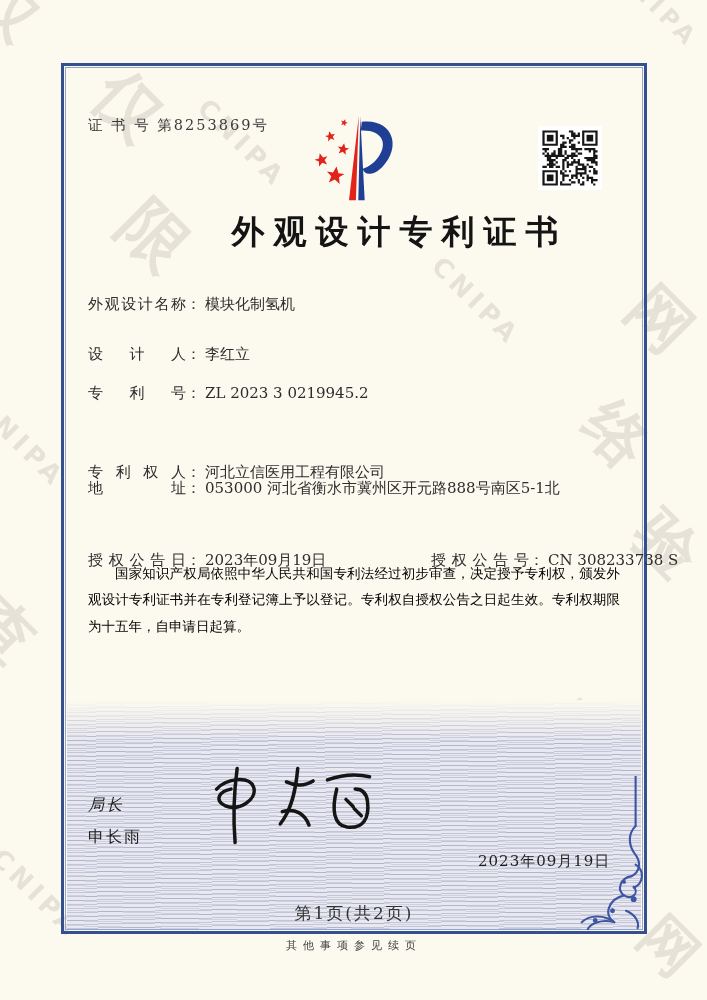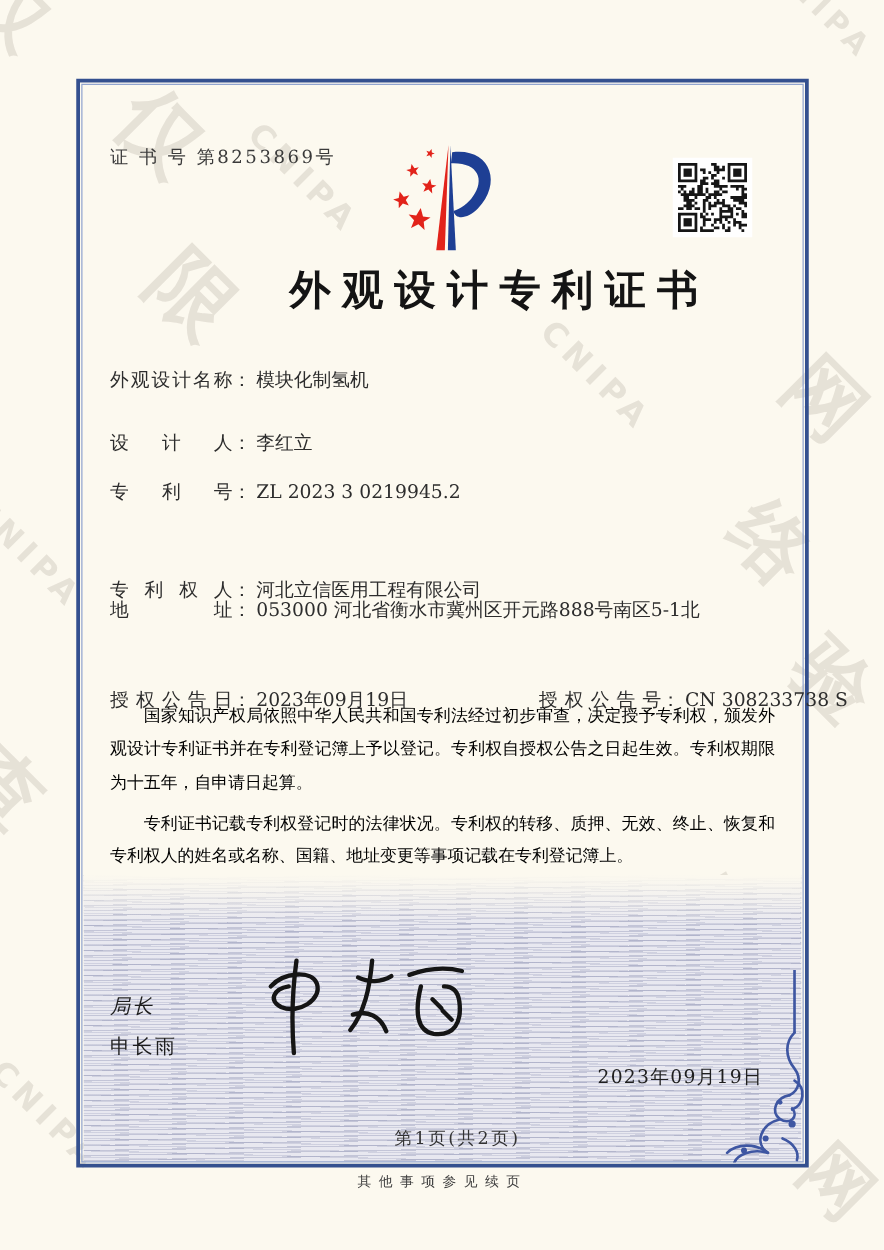--- a/index.html
+++ b/index.html
@@ -53,21 +53,21 @@
     position:absolute;left:88px;top:560px;width:532px;
     font-size:13.5px;line-height:1.95;color:#000000;text-align:justify;
   }
   .body-text p{margin:0 0 7px 0;text-indent:2em;}
   .sig-title{position:absolute;left:88px;top:795px;font-size:16px;color:#1d1d1d;letter-spacing:2px;font-style:italic;}
   .sig-name{position:absolute;left:88px;top:827px;font-size:16px;color:#1d1d1d;letter-spacing:2px;}
   .signature{position:absolute;left:192px;top:760px;width:195px;height:88px;}
   .issue-date{position:absolute;left:478px;top:852px;font-size:15px;color:#1f1f1f;letter-spacing:1px;}
   .page-info{
     position:absolute;left:61px;top:902px;width:586px;text-align:center;
-    font-size:14px;color:#333;letter-spacing:2px;margin-left:12px;
+    font-size:17px;color:#333;letter-spacing:2px;
   }
   .footer-note{
     position:absolute;left:61px;top:938px;width:586px;text-align:center;
     font-size:11px;color:#3e3e3e;letter-spacing:6px;
   }
   .ornament{position:absolute;left:556px;top:776px;width:88px;height:154px;}
 </style>
 </head>
 <body>
 
@@ -168,21 +168,20 @@
 
   <div class="row" style="top:551px">
     <span class="flabel">授权公告日</span><span class="colon">：</span><span class="fvalue">2023年09月19日</span>
     <span class="grant-pair2">
       <span class="flabel">授权公告号</span><span class="colon">：</span><span class="fvalue">CN 308233738 S</span>
     </span>
   </div>
 
   <div class="body-text">
     <p>国家知识产权局依照中华人民共和国专利法经过初步审查，决定授予专利权，颁发外观设计专利证书并在专利登记簿上予以登记。专利权自授权公告之日起生效。专利权期限为十五年，自申请日起算。</p>
-    <p>专利证书记载专利权登记时的法律状况。专利权的转移、质押、无效、终止、恢复和专利权人的姓名或名称、国籍、地址变更等事项记载在专利登记簿上。</p>
   </div>
 
   <div class="sig-title">局长</div>
   <div class="sig-name">申长雨</div>
 
   <svg class="signature" viewBox="0 0 190 85">
     <g fill="none" stroke="#151515" stroke-width="3.4" stroke-linecap="round" stroke-linejoin="round">
       <path d="M44,8 C41,30 40,56 42,80"></path>
       <path d="M24,28 C34,17 56,15 60,26 C64,38 46,50 32,44 C22,39 26,30 38,28"></path>
       <path d="M92,21 C100,25 110,25 118,20"></path>

